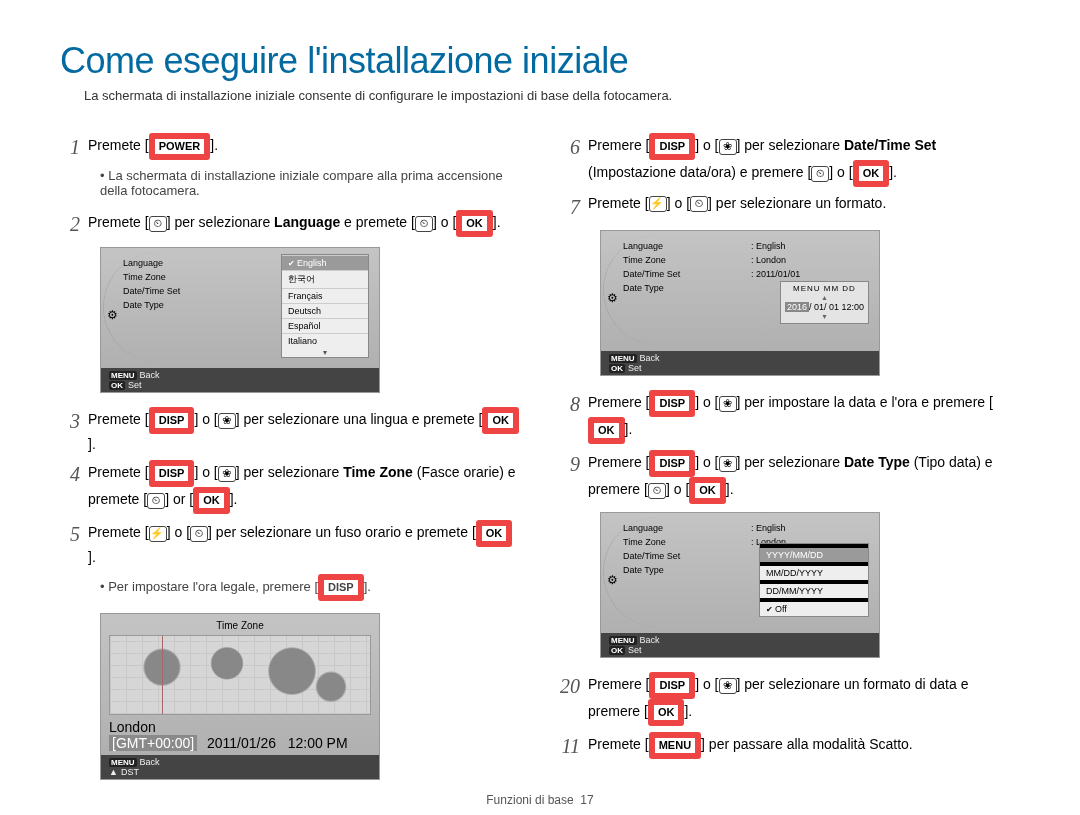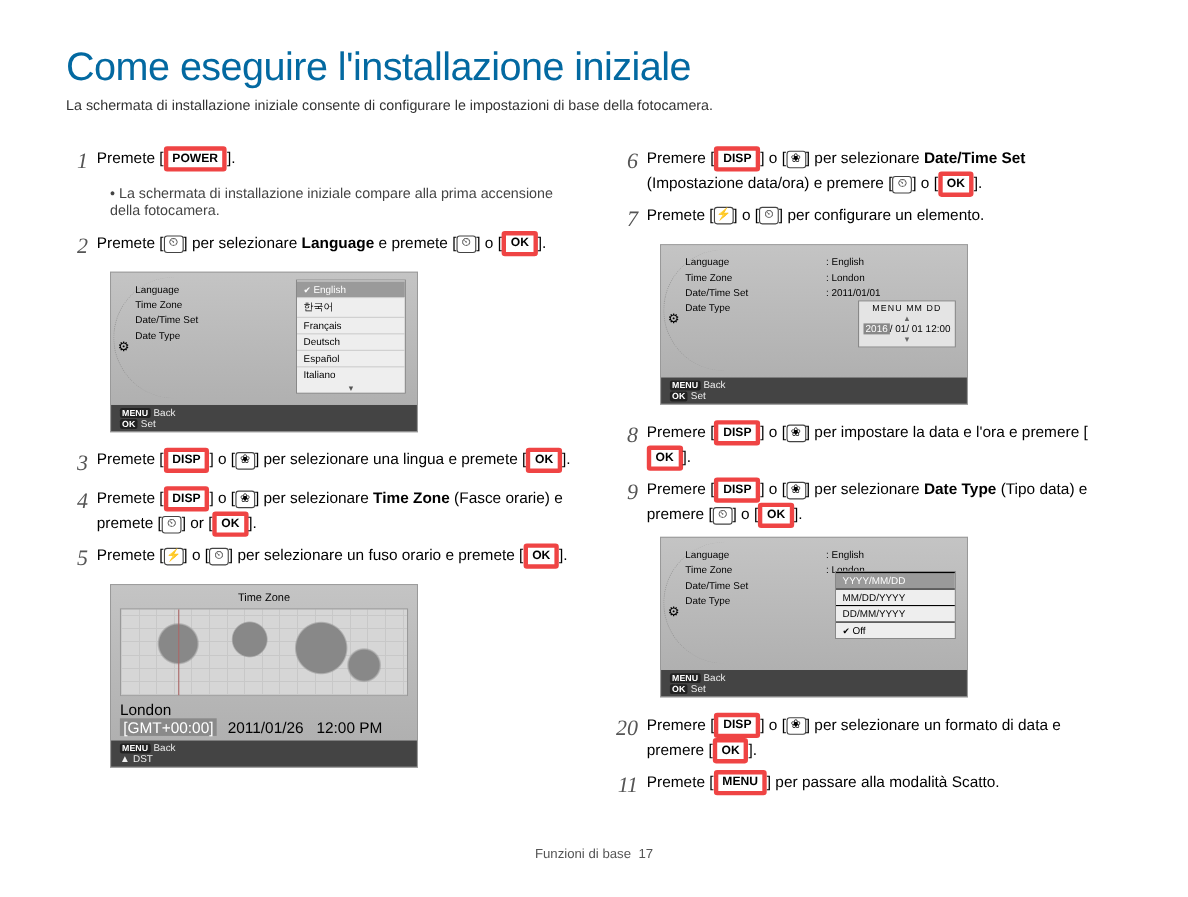--- a/index.html
+++ b/index.html
@@ -16,20 +16,21 @@
     color: #0369a1;
     font-weight: 300;
     font-size: 36px;
     letter-spacing: -0.5px;
     margin-bottom: 6px;
   }
   .subtitle {
     font-size: 13px;
     color: #333;
     margin-bottom: 30px;
+    margin-left: 24px;
   }
   .columns {
     display: flex;
     gap: 40px;
   }
   .col { flex: 1; font-size: 14px; }
   .step {
     display: flex;
     align-items: flex-start;
     margin-bottom: 6px;
@@ -49,21 +50,21 @@
   .step-text .b { font-weight: bold; }
   .bullet {
     margin-left: 40px;
     font-size: 13px;
     color: #444;
     margin-bottom: 12px;
   }
   .bullet::before { content: "• "; }
   .btn {
     display: inline-block;
-    border: 4px solid #ef4444;
+    border: 6px solid #ef4444;
     border-radius: 3px;
     padding: 0 4px;
     font-size: 11px;
     font-weight: bold;
     line-height: 15px;
     background: #fff;
     vertical-align: middle;
   }
   .ibtn {
     display:inline-flex;
@@ -127,40 +128,40 @@
     border-bottom:none;
     border-radius:60px 0 0 60px;
     opacity:0.5;
   }
   .dropdown {
     position:absolute;
     right:10px;
     top:6px;
     background:#eee;
     border:1px solid #888;
-    width:100px;
+    width:88px;
     font-size:9px;
   }
   .dropdown .row { padding:2px 6px; border-top:1px solid #ccc; }
   .dropdown .row.sel { background:#9a9a9a; color:#fff; }
   .dropdown .row.sel::before { content:"✔ "; font-size:8px; }
   .dropdown .caret { text-align:center; font-size:8px; color:#555; }
   .datespin {
     position:absolute; right:10px; top:50px;
     background:#e4e4e4; border:1px solid #888; padding:2px 4px; font-size:9px;
     text-align:center;
   }
   .datespin .hdr { font-size:8px; letter-spacing:1px; }
   .datespin .sel { display:inline-block; background:#888; color:#fff; padding:0 2px; }
 
   .typedrop {
     position:absolute; right:10px; top:30px;
     background:#eee; border:1px solid #888; width:110px; font-size:9px;
   }
-  .typedrop .row { padding:2px 6px; border-top:1px solid #000000; }
+  .typedrop .row { padding:2px 6px; border-top:4px solid #000000; }
   .typedrop .row.hl { background:#9a9a9a; color:#fff; }
   .typedrop .row.off::before { content:"✔ "; font-size:8px; }
 
   
   .map-screen .title { text-align:center; font-size:10px; padding-bottom:4px; }
   .map {
     height:80px;
     background:
       radial-gradient(circle at 20% 40%, #888 8%, transparent 9%),
       radial-gradient(circle at 45% 35%, #888 10%, transparent 11%),
@@ -174,21 +175,21 @@
   }
   .map::after {
     content:"";
     position:absolute; left:20%; top:0; bottom:0; width:1px; background:#a66;
   }
   .map-info { font-size:14px; padding-top:4px; }
   .map-info .gmt { display:inline-block; background:#8a8a8a; color:#fff; padding:0 3px; margin-right:6px; }
 
   .footer {
     position:absolute;
-    bottom:32px;
+    bottom:8px;
     left:0; right:0;
     text-align:center;
     font-size:12px;
     color:#555;
   }
 </style>
 </head>
 <body>
 
 <h1>Come eseguire l'installazione iniziale</h1>
@@ -252,20 +253,23 @@
         <span>Premete [</span><span class="btn">DISP</span><span>] o [</span><span class="ibtn">❀</span><span>] per selezionare </span><span class="b">Time Zone</span><span> (Fasce orarie) e premete [</span><span class="ibtn">⏲</span><span>] or [</span><span class="btn">OK</span><span>].</span>
       </span>
     </div>
 
     <div class="step">
       <span class="step-num">5</span>
       <span class="step-text">
         <span>Premete [</span><span class="ibtn">⚡</span><span>] o [</span><span class="ibtn">⏲</span><span>] per selezionare un fuso orario e premete [</span><span class="btn">OK</span><span>].</span>
       </span>
     </div>
+    <div class="bullet">
+      <span>Per impostare l'ora legale, premere [</span><span class="btn">DISP</span><span>].</span>
+    </div>
 
     <div class="screen map-screen">
       <div class="screen-inner">
         <div class="title">Time Zone</div>
         <div class="map"></div>
         <div class="map-info">
           <div>London</div>
           <span class="gmt">[GMT+00:00]</span>
           <span>2011/01/26</span>&nbsp;&nbsp;
           <span>12:00 PM</span>
@@ -284,21 +288,21 @@
     <div class="step">
       <span class="step-num">6</span>
       <span class="step-text">
         <span>Premere [</span><span class="btn">DISP</span><span>] o [</span><span class="ibtn">❀</span><span>] per selezionare </span><span class="b">Date/Time Set</span><span> (Impostazione data/ora) e premere [</span><span class="ibtn">⏲</span><span>] o [</span><span class="btn">OK</span><span>].</span>
       </span>
     </div>
 
     <div class="step">
       <span class="step-num">7</span>
       <span class="step-text">
-        <span>Premete [</span><span class="ibtn">⚡</span><span>] o [</span><span class="ibtn">⏲</span><span>] per configurare un elemento.</span>
+        <span>Premete [</span><span class="ibtn">⚡</span><span>] o [</span><span class="ibtn">⏲</span><span>] per selezionare un formato.</span>
       </span>
     </div>
 
     <div class="screen">
       <div class="screen-inner">
         <div class="arc"></div>
         <span class="gear">⚙</span>
         <div class="menu-left">
           <div>Language</div>
           <div>Time Zone</div>

